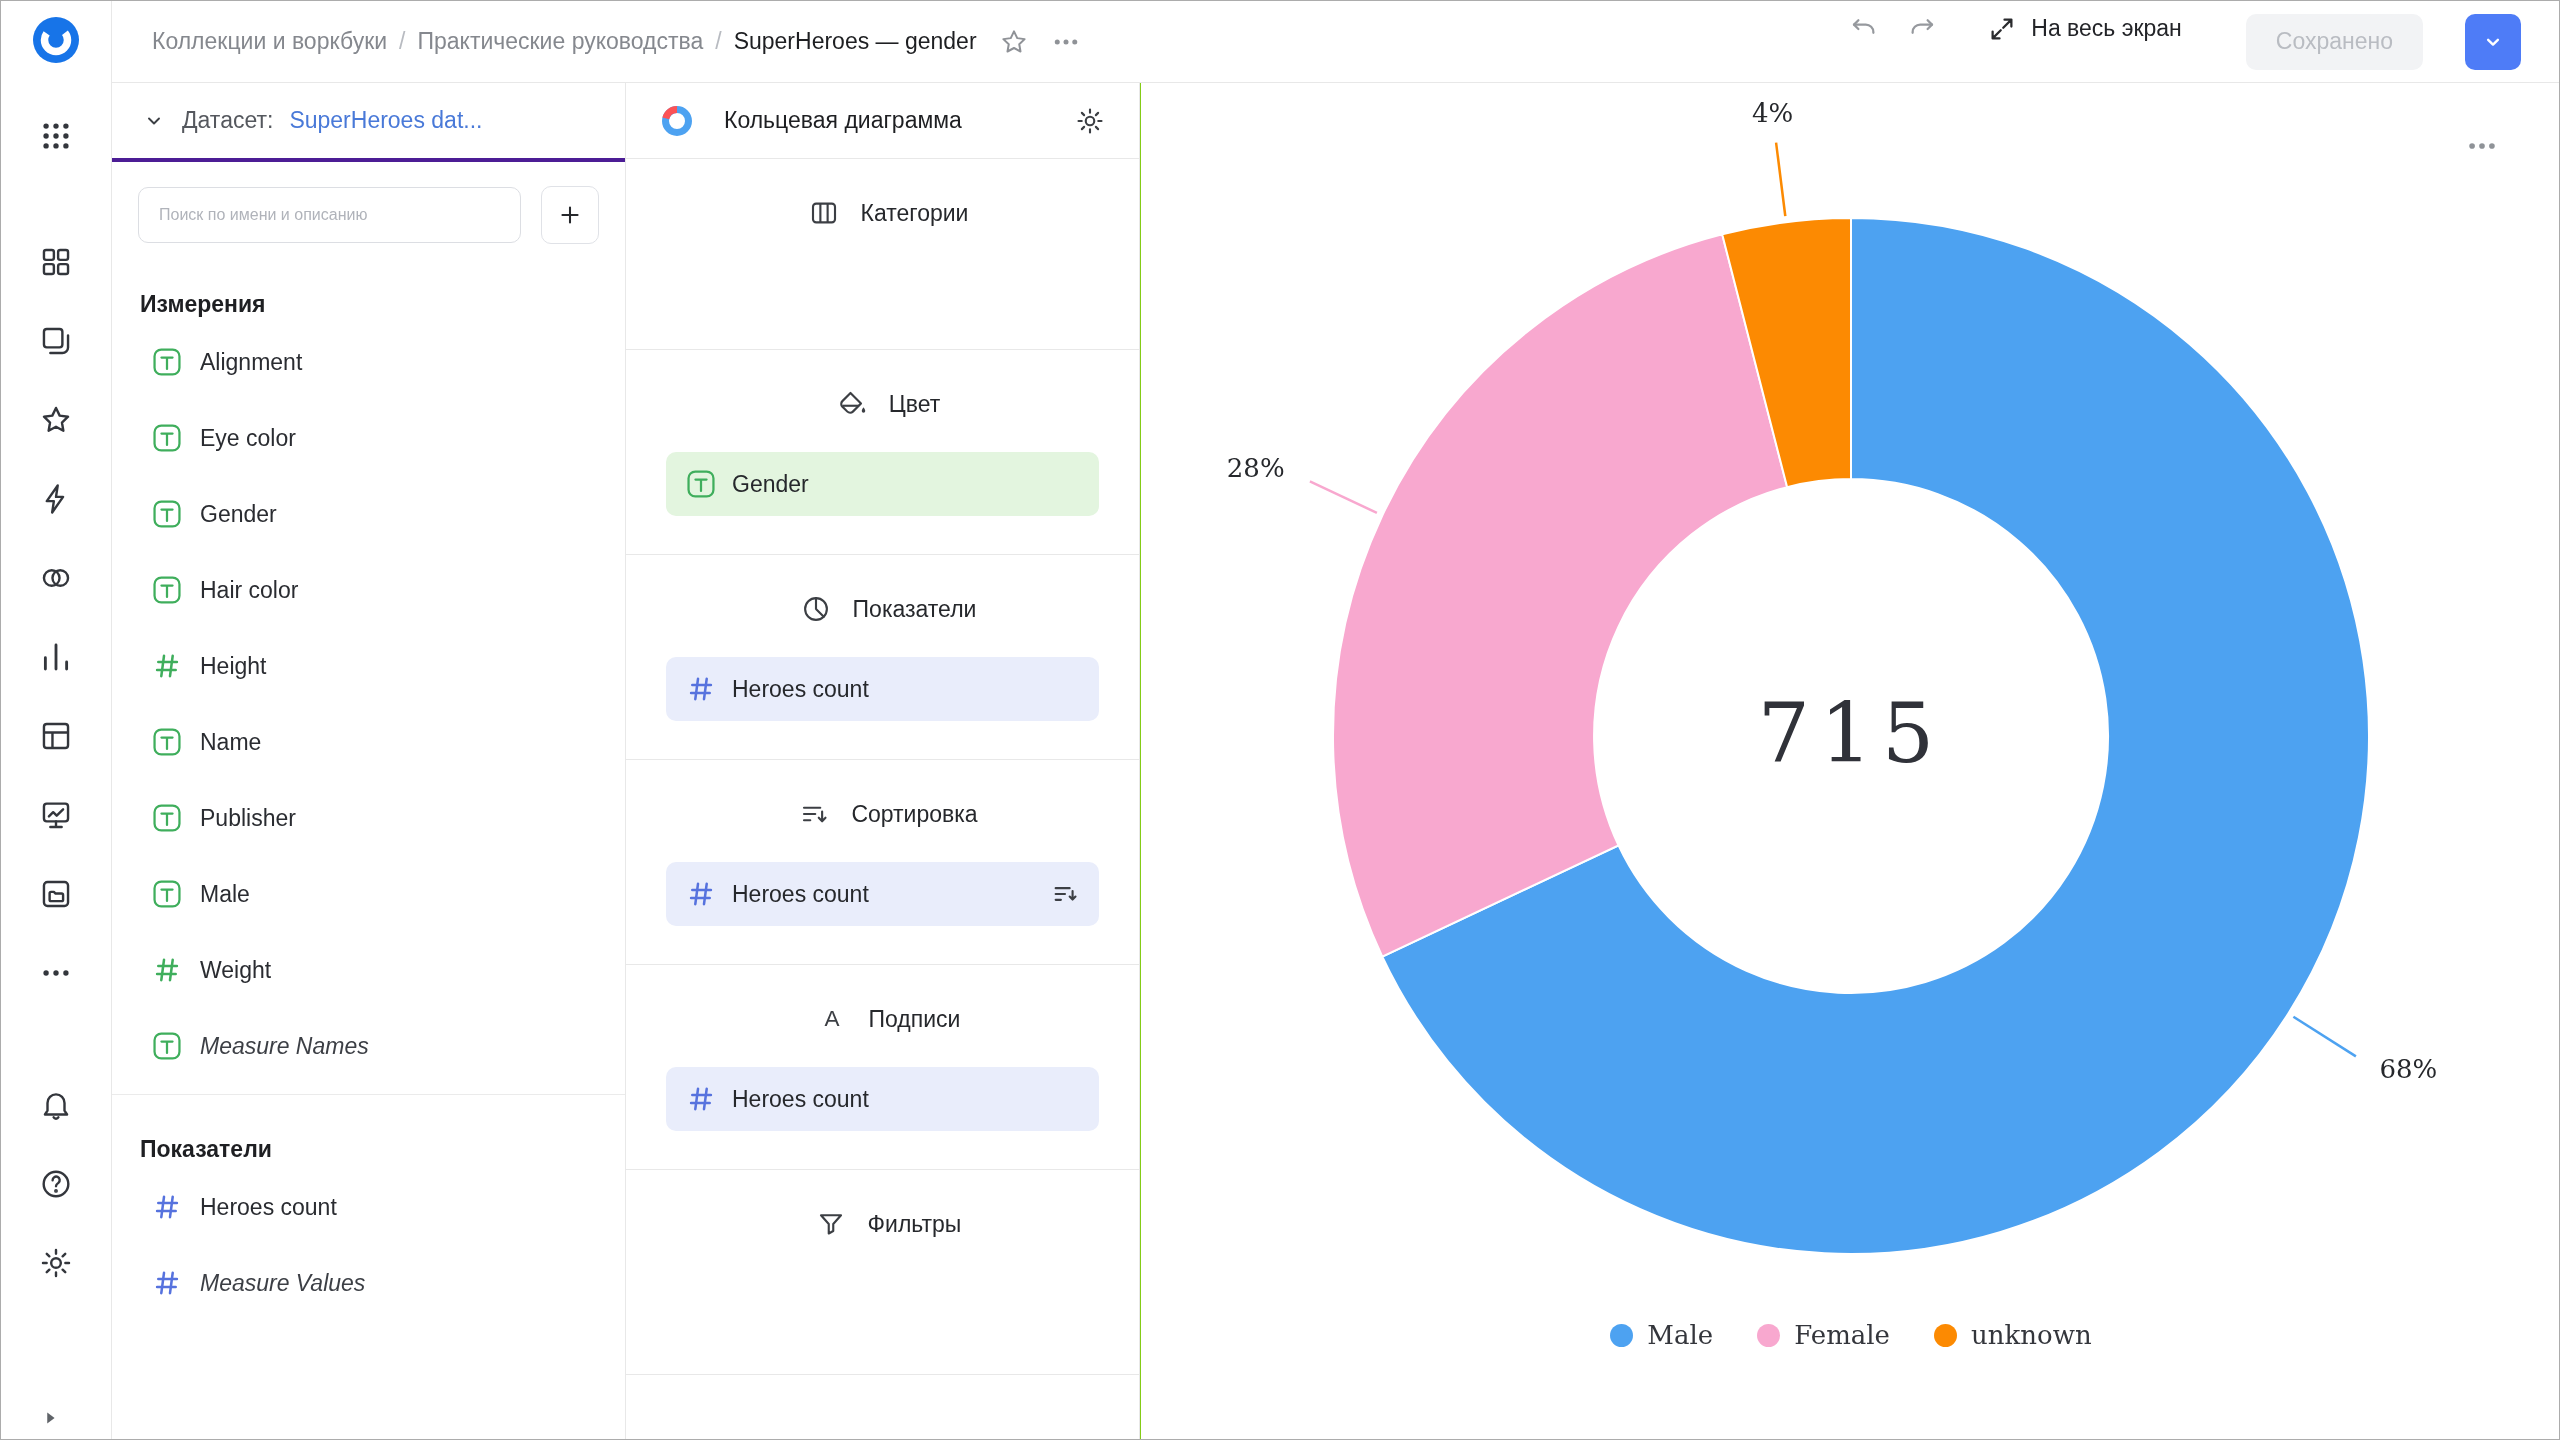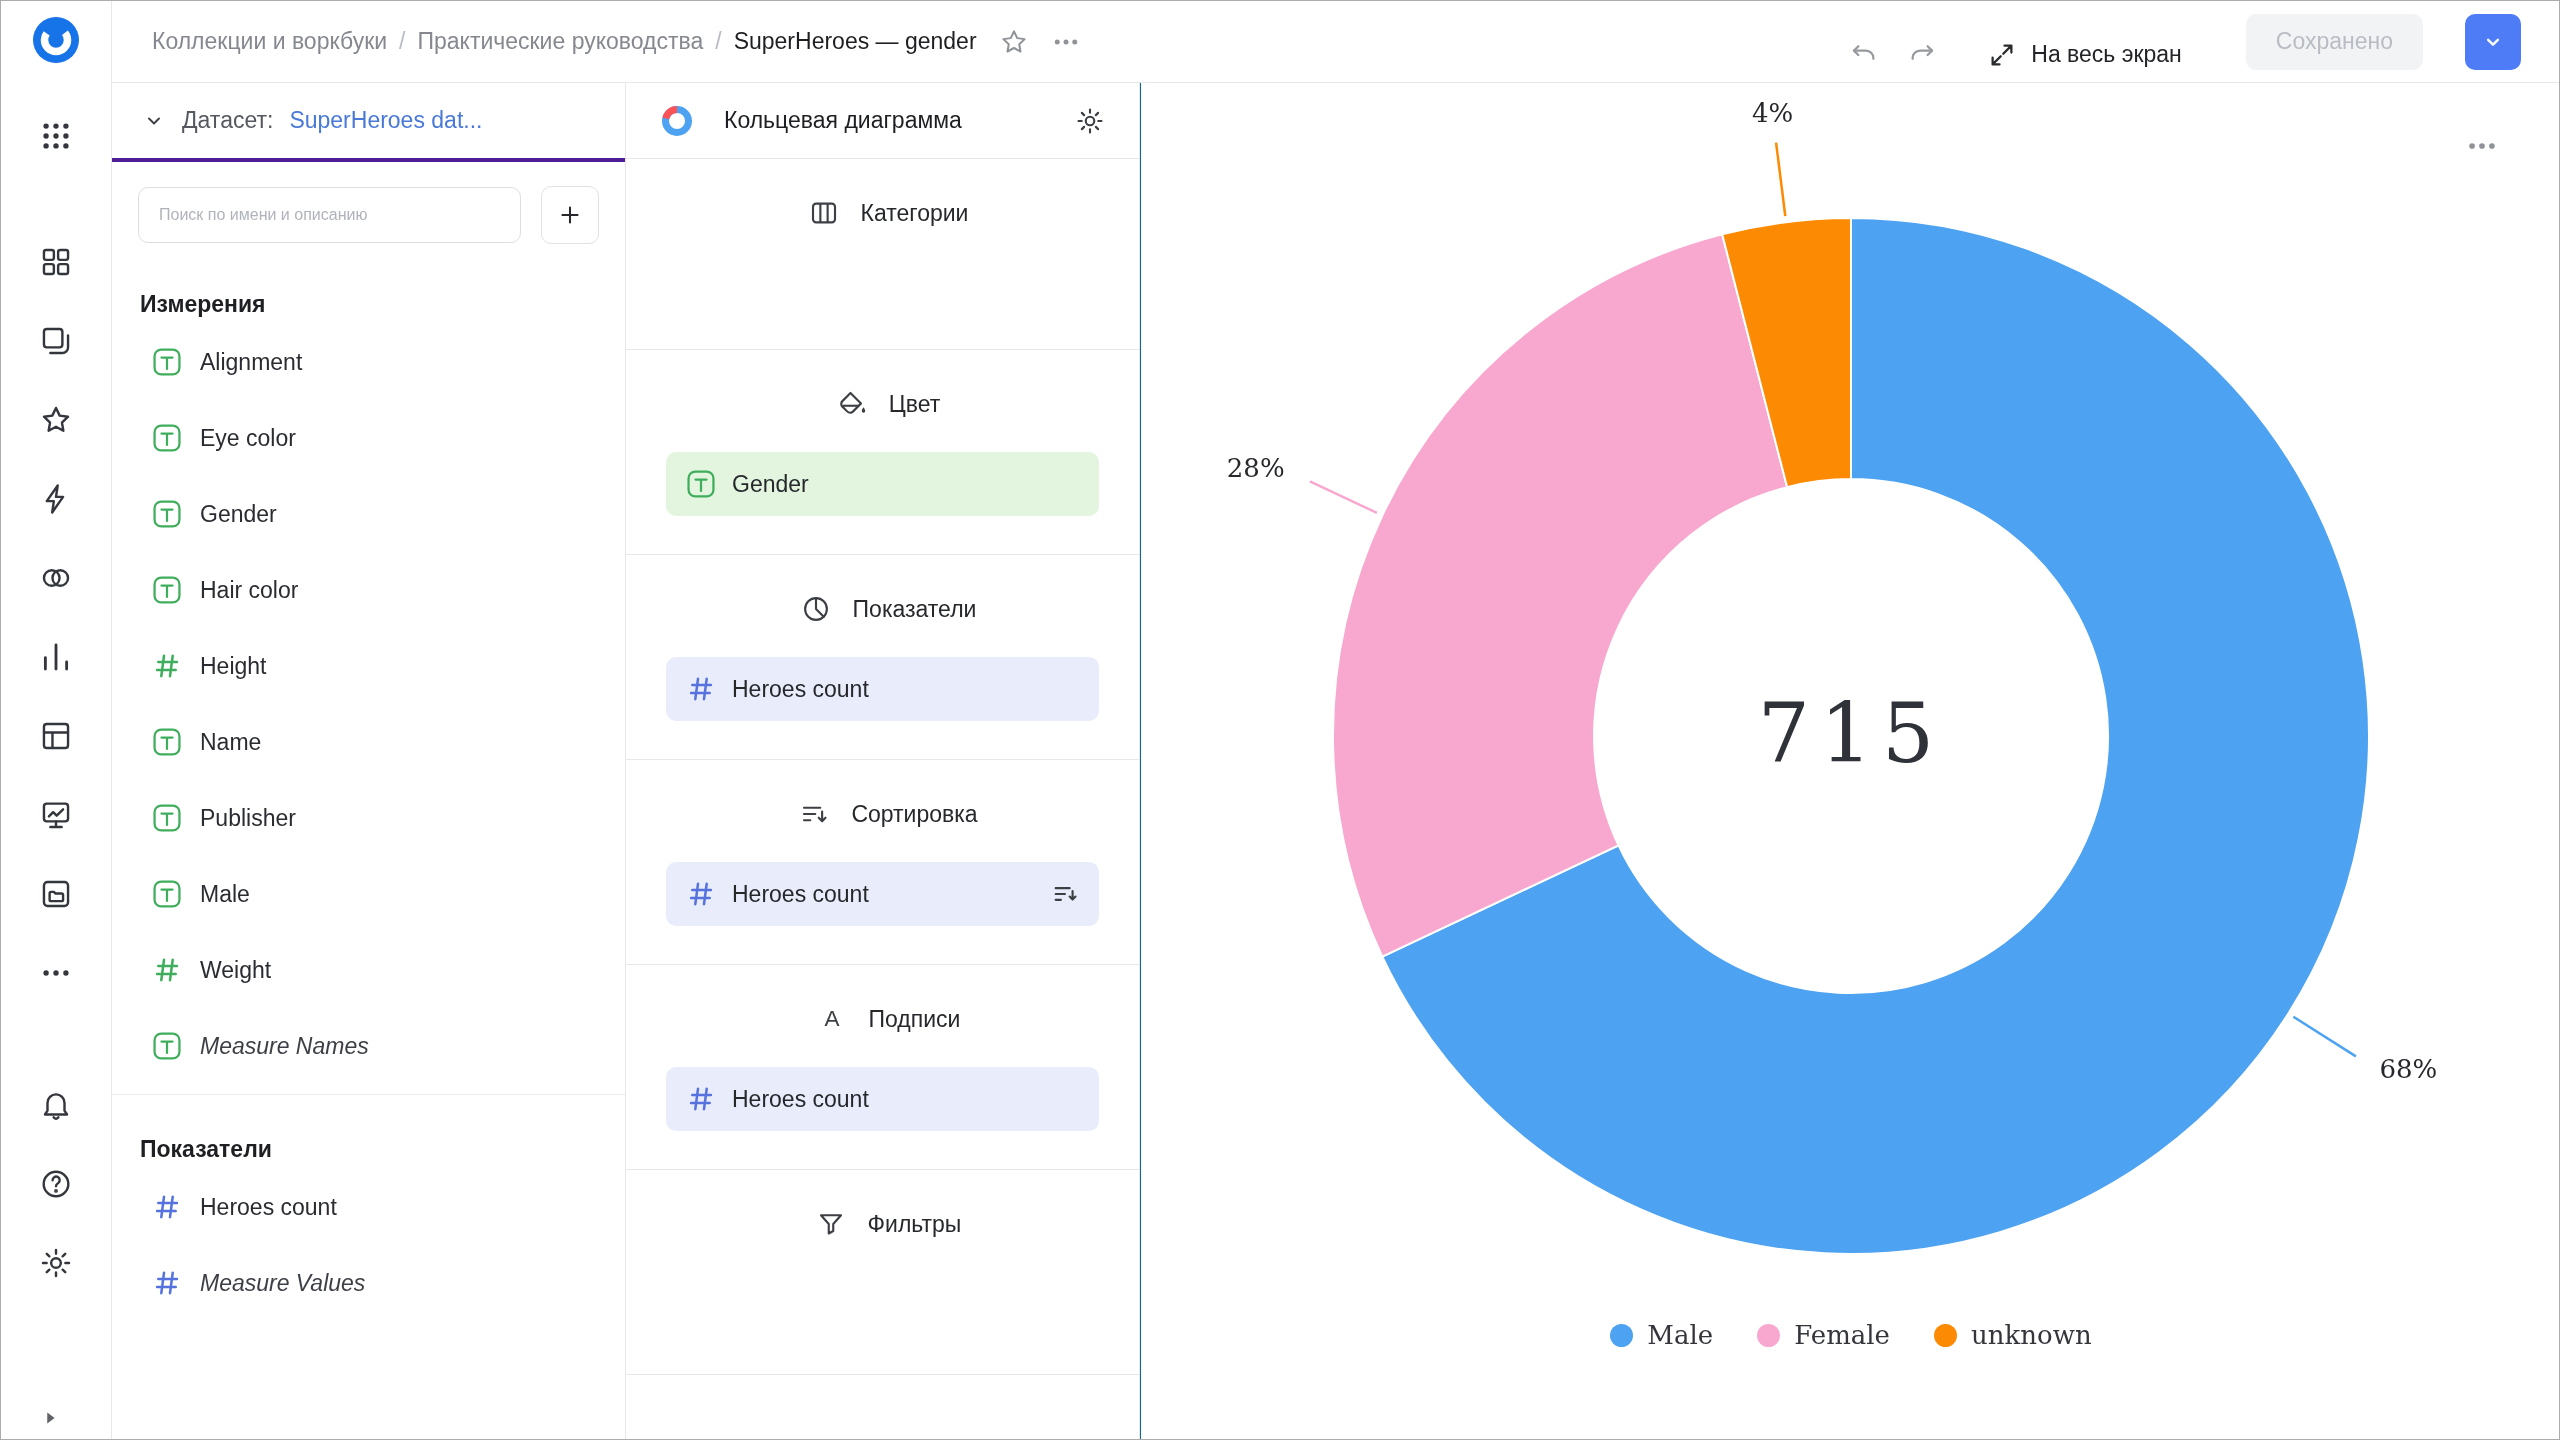--- a/index.html
+++ b/index.html
@@ -1,16 +1,16 @@
 <!DOCTYPE html>
 <html><head>
 <meta charset="utf-8">
 <style>
   html,body{margin:0;padding:0;background:#fff;}
-  .app{position:relative;width:2560px;height:1440px;background:#0369a1;border:1px solid #ACACAC;box-sizing:border-box;overflow:hidden;
+  .app{position:relative;width:2560px;height:1440px;background:#84cc16;border:1px solid #ACACAC;box-sizing:border-box;overflow:hidden;
        font-family:"Liberation Sans",sans-serif;color:#26282C;}
   svg{display:block;}
   [data-interactable="true"]{cursor:pointer;}
 
   
   .rail{position:absolute;left:0;top:0;width:111px;height:1440px;border-right:1px solid #E8E8E8;background:#fff;
         display:flex;flex-direction:column;align-items:center;box-sizing:border-box;padding-top:12px;}
   .rail .icon-btn{width:34px;height:34px;color:#33363C;display:flex;align-items:center;justify-content:center;}
   .rail-logo{margin-bottom:52px;}
   .rail-mid{display:flex;flex-direction:column;gap:45px;margin-top:92px;align-items:center;}
@@ -18,21 +18,21 @@
   .rail-collapse{position:absolute;left:38px;bottom:12px;color:#5F6368;}
 
   
   .topbar{position:absolute;left:111px;top:0;width:2449px;height:82px;border-bottom:1px solid #E8E8E8;background:#fff;
           display:flex;align-items:center;padding:0 40px;box-sizing:border-box;}
   .breadcrumb{font-size:23px;display:flex;align-items:center;gap:12px;white-space:nowrap;}
   .breadcrumb a{color:#85888E;text-decoration:none;}
   .breadcrumb .sep{color:#B8BBC1;}
   .breadcrumb .current{color:#1E1F22;font-weight:500;}
   .tb-icon{color:#8F9297;margin-left:22px;display:flex;align-items:center;}
-  .topbar-right{margin-left:auto;display:flex;align-items:flex-end;gap:28px;}
+  .topbar-right{margin-left:auto;display:flex;align-items:flex-start;gap:28px;}
   .tb-right-icon{color:#96999E;display:flex;align-items:center;}
   .fullscreen-group{display:flex;align-items:center;gap:14px;color:#232428;font-size:23px;margin-left:22px;}
   .fullscreen-group .fs-icon{color:#2A2B2E;}
   .btn-saved{height:56px;padding:0 30px;border:none;border-radius:10px;background:#F2F3F5;color:#B9BCC2;
              font-size:23px;font-family:inherit;margin-left:36px;}
   .btn-blue{width:56px;height:56px;border:none;border-radius:10px;background:#4E7CF7;display:flex;
             align-items:center;justify-content:center;margin-left:14px;}
 
   
   .ds-panel{position:absolute;left:111px;top:82px;width:514px;height:1358px;border-right:1px solid #E8E8E8;

